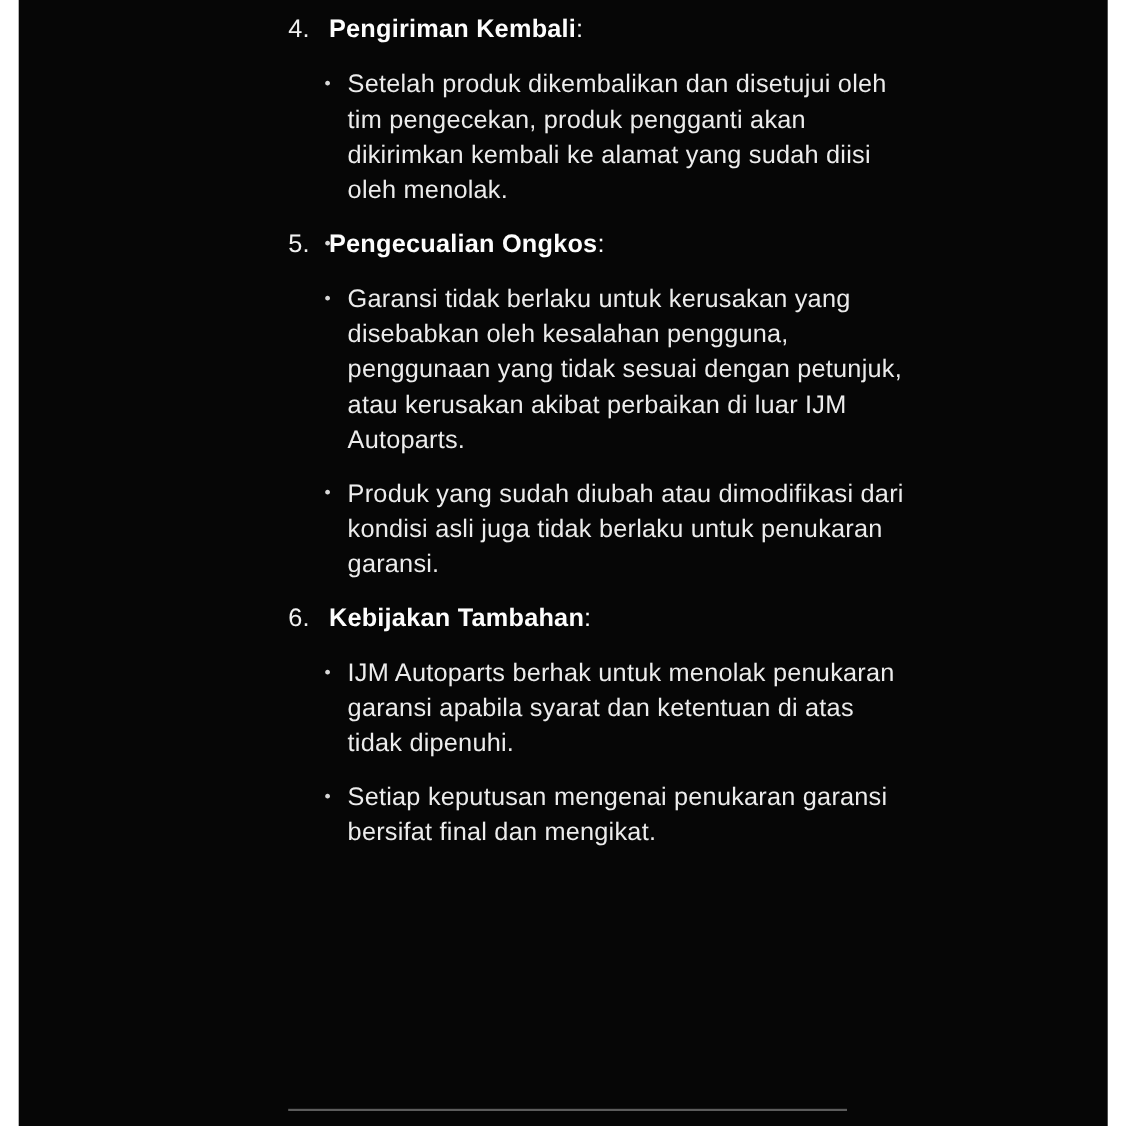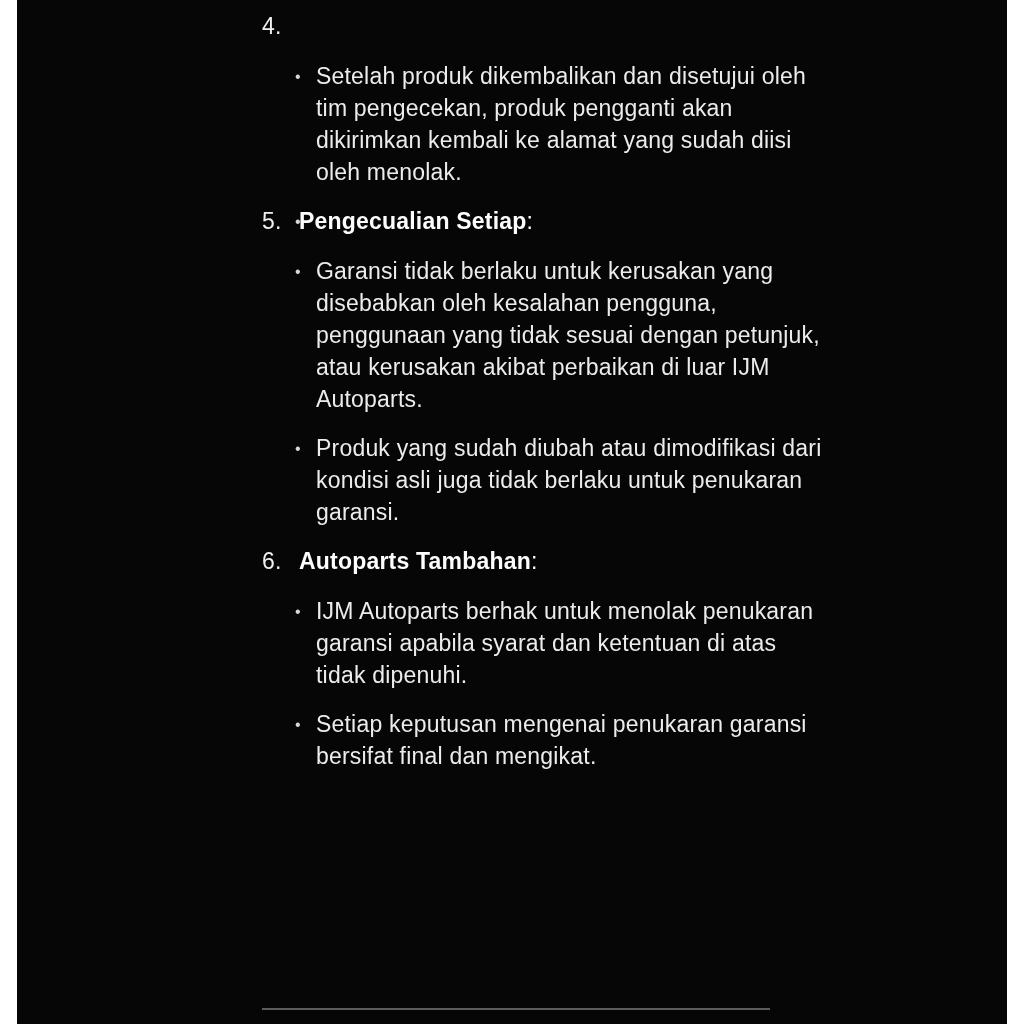--- a/index.html
+++ b/index.html
@@ -88,52 +88,55 @@
 </head>
 <body>
 
 <div class="canvas">
   <div class="screen">
     <div class="content">
 
       <div class="section">
         <div class="section-title">
           <span class="section-num">4.</span>
+          <span>
+            <span class="section-title-text">Pengiriman Kembali</span><span class="section-title-colon">:</span>
+          </span>
         </div>
         <div class="bullet">
           <span class="bullet-dot">•</span>
           <span>Setelah produk dikembalikan dan disetujui oleh tim pengecekan, produk pengganti akan dikirimkan kembali ke alamat yang sudah diisi oleh menolak.</span>
         </div>
         <div class="bullet">
           <span class="bullet-dot">•</span>
         </div>
       </div>
 
       <div class="section">
         <div class="section-title">
           <span class="section-num">5.</span>
           <span>
-            <span class="section-title-text">Pengecualian Setiap</span><span class="section-title-colon">:</span>
+            <span class="section-title-text">Pengecualian Ongkos</span><span class="section-title-colon">:</span>
           </span>
         </div>
         <div class="bullet">
           <span class="bullet-dot">•</span>
           <span>Garansi tidak berlaku untuk kerusakan yang disebabkan oleh kesalahan pengguna, penggunaan yang tidak sesuai dengan petunjuk, atau kerusakan akibat perbaikan di luar IJM Autoparts.</span>
         </div>
         <div class="bullet">
           <span class="bullet-dot">•</span>
           <span>Produk yang sudah diubah atau dimodifikasi dari kondisi asli juga tidak berlaku untuk penukaran garansi.</span>
         </div>
       </div>
 
       <div class="section">
         <div class="section-title">
           <span class="section-num">6.</span>
           <span>
-            <span class="section-title-text">Autoparts Tambahan</span><span class="section-title-colon">:</span>
+            <span class="section-title-text">Kebijakan Tambahan</span><span class="section-title-colon">:</span>
           </span>
         </div>
         <div class="bullet">
           <span class="bullet-dot">•</span>
           <span>IJM Autoparts berhak untuk menolak penukaran garansi apabila syarat dan ketentuan di atas tidak dipenuhi.</span>
         </div>
         <div class="bullet">
           <span class="bullet-dot">•</span>
           <span>Setiap keputusan mengenai penukaran garansi bersifat final dan mengikat.</span>
         </div>

